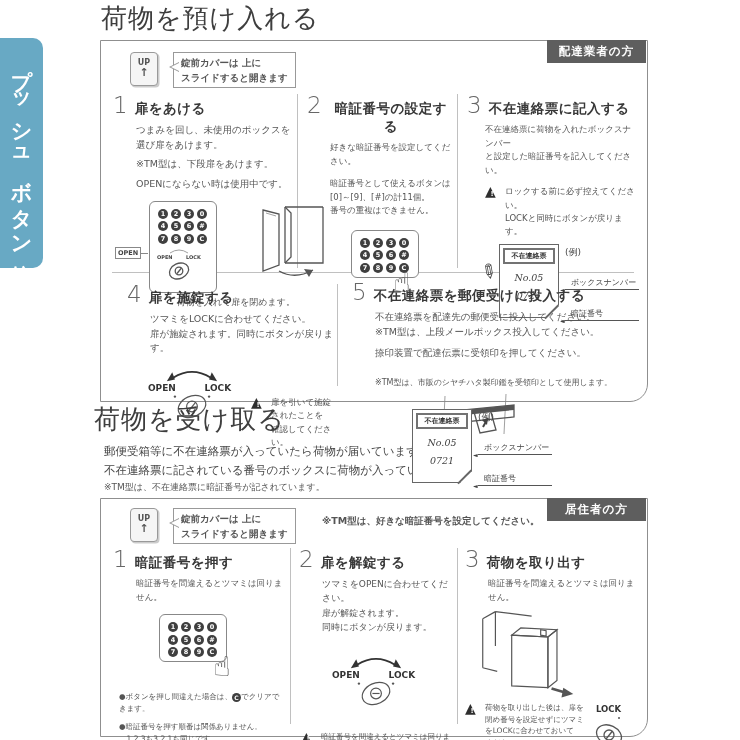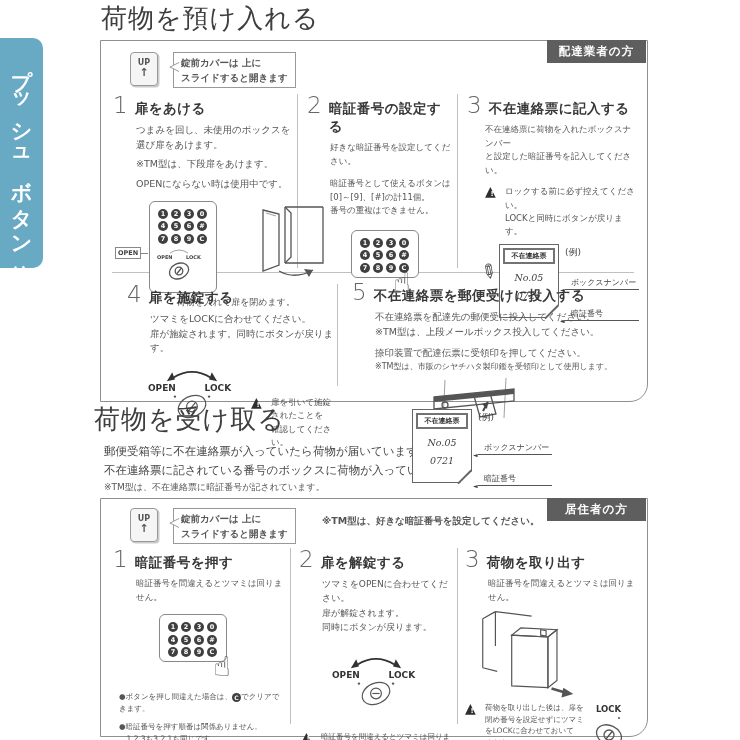--- a/index.html
+++ b/index.html
@@ -32,21 +32,21 @@
   .up-arrow{font-size:11px;color:#555;}
   .bubble{margin-left:15px;border:1px solid #999;background:#fff;padding:2px 7px;font-size:9.5px;
           font-weight:bold;color:#555;line-height:1.6;white-space:pre-line;position:relative;}
   .bubble::before{content:"";position:absolute;left:-10px;top:9px;border:5px solid transparent;border-right:10px solid #999;}
   .bubble::after{content:"";position:absolute;left:-7px;top:10px;border:4px solid transparent;border-right:8px solid #fff;}
 
   
   .col{position:absolute;}
   .step-head{display:flex;align-items:baseline;gap:7px;}
   .step-num{font-size:23px;font-weight:300;color:#666;}
-  .step-title{font-size:13.5px;font-weight:bold;color:#383838;letter-spacing:0.5px;}
+  .step-title{font-size:13.5px;font-weight:bold;color:#383838;letter-spacing:0.5px;text-align:center;}
   .txt{font-size:9.5px;line-height:1.55;color:#555;white-space:pre-line;margin:5px 0 0 23px;}
   .txt-sm{font-size:8.5px;line-height:1.6;color:#555;white-space:pre-line;margin:5px 0 0 23px;}
   .divider-v{position:absolute;width:1px;background:#c0c0c0;}
   .divider-h{position:absolute;height:1px;background:#c0c0c0;}
 
   
   .warn{display:flex;gap:6px;margin:8px 0 0 23px;font-size:8.5px;line-height:1.55;color:#555;}
   .warn .w-txt{white-space:pre-line;}
   .warn-icon{position:relative;width:14px;height:13px;flex:none;}
   .warn-icon .tri{color:#2e2e2e;font-size:14px;line-height:13px;}
@@ -256,21 +256,21 @@
   </div>
 
   <div class="col" style="left:352px;top:279px;width:286px;">
     <div class="step-head">
       <span class="step-num">5</span>
       <span class="step-title">不在連絡票を郵便受けに投入する</span>
     </div>
     <div class="txt">不在連絡票を配達先の郵便受に投入してください。</div>
     <div class="txt" style="margin-top:0;">※TM型は、上段メールボックス投入してください。</div>
     <div class="txt" style="margin-top:7px;">捺印装置で配達伝票に受領印を押してください。</div>
-    <div class="txt" style="margin-top:0;font-size:8px;">※TM型は、市販のシヤチハタ製印鑑を受領印として使用します。</div>
+    <div class="txt" style="margin-top:16px;font-size:8px;">※TM型は、市販のシヤチハタ製印鑑を受領印として使用します。</div>
     <svg width="104" height="46" viewBox="0 0 104 46" style="margin:4px 0 0 70px;">
       <line x1="23" y1="2" x2="21" y2="44" class="stk-thin"></line>
       <line x1="84" y1="0" x2="82" y2="40" class="stk-thin"></line>
       <polygon points="12,19 92,11 92,23 12,31" class="stk"></polygon>
       <polygon points="12,19 92,11 92,16 12,24" fill="#555"></polygon>
       <circle cx="23" cy="27" r="3" class="stk"></circle>
       <polygon points="52,18 68,15 74,36 58,39" fill="#fff" class="stk"></polygon>
       <line x1="61" y1="33" x2="66" y2="24" stroke="#444" stroke-width="2"></line>
       <path d="M66 24 L60 26 L65 31 Z" fill="#444"></path>
     </svg>

